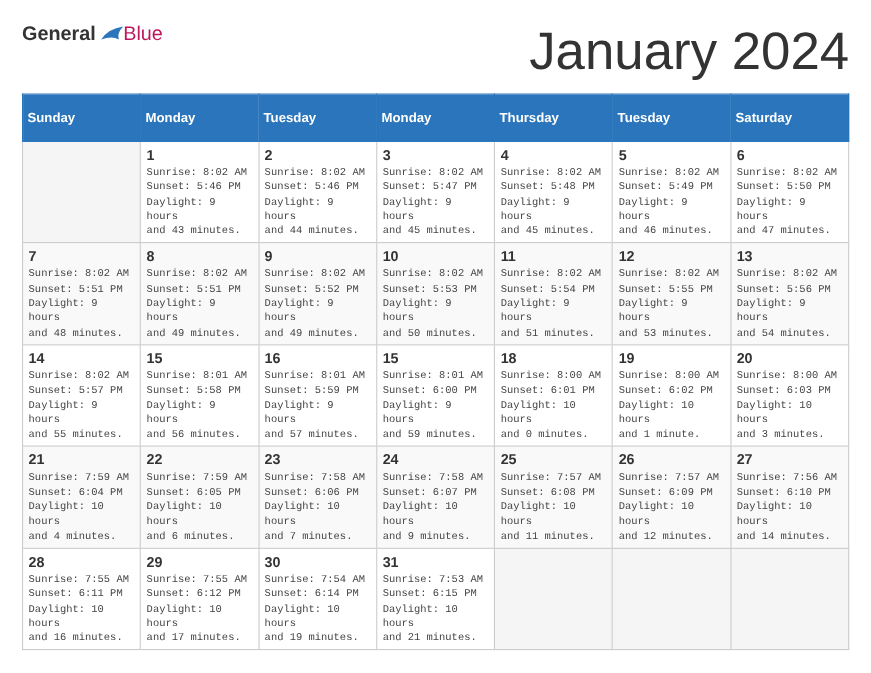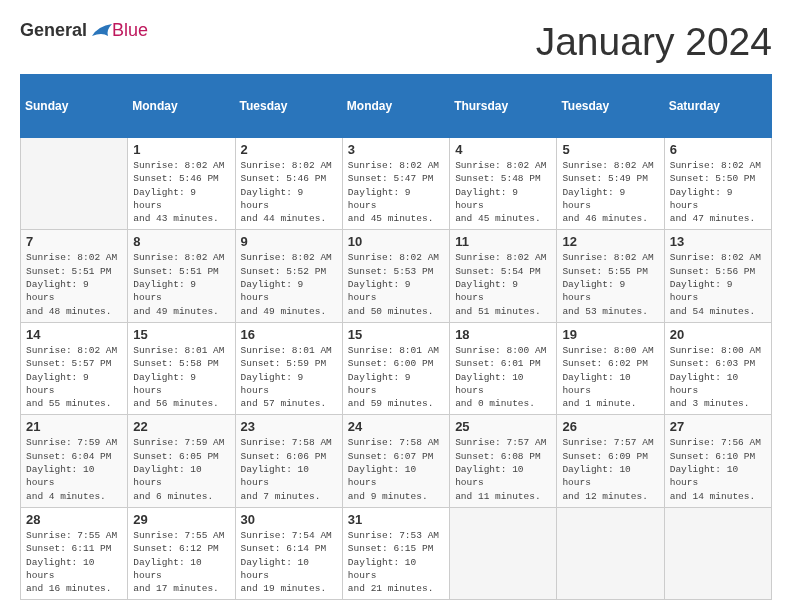--- a/index.html
+++ b/index.html
@@ -37,37 +37,37 @@
     }
     .logo-bird {
       width: 22px;
       height: 18px;
       margin-left: 3px;
     }
     .title-block {
       text-align: right;
     }
     .month-title {
-      font-size: 39px;
+      font-size: 48px;
       font-weight: normal;
       color: #333;
     }
     .location {
       font-size: 16px;
       color: #555;
     }
     table {
       width: 100%;
       border-collapse: collapse;
       table-layout: fixed;
     }
     th {
       background-color: #2a75bb;
       color: #fff;
-      padding: 24px 4px;
+      padding: 14px 4px;
       font-size: 12px;
       font-weight: bold;
       text-align: left;
       border: 1px solid #2a75bb;
     }
     td {
       vertical-align: top;
       padding: 4px 5px;
       font-size: 10px;
       color: #333;

